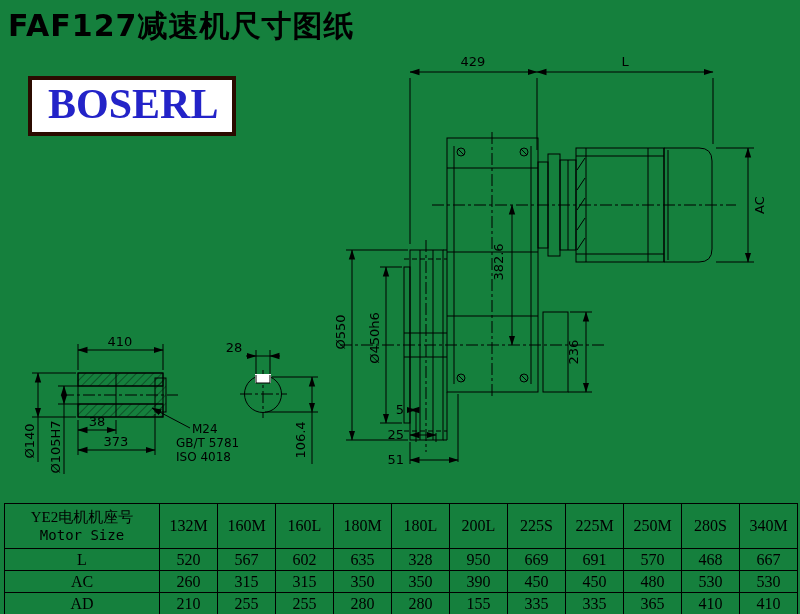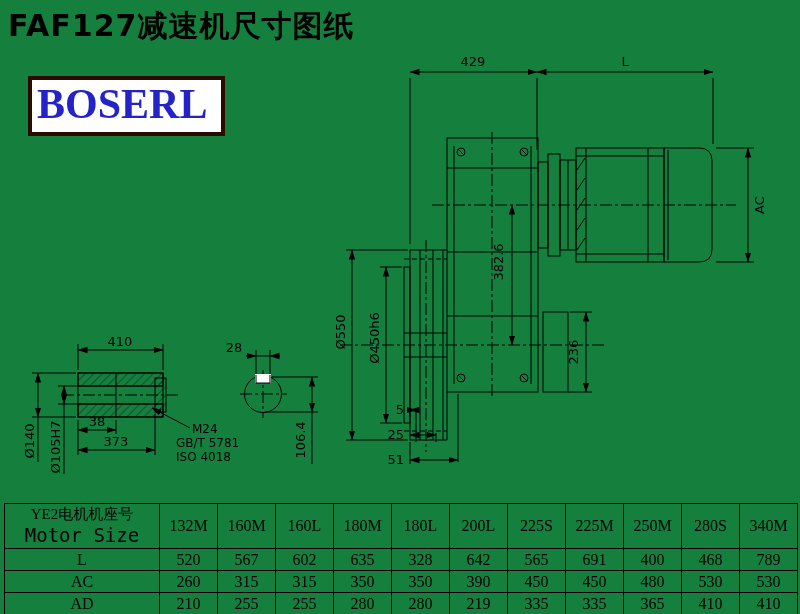--- a/index.html
+++ b/index.html
@@ -1,33 +1,33 @@
 <!DOCTYPE html>
 <html><head>
 <meta charset="utf-8">
 <style>
   html,body{margin:0;padding:0;background:#fff;}
   .page{position:relative;width:800px;height:614px;background:#15803d;overflow:hidden;
         font-family:"Liberation Sans",sans-serif;color:#000;}
   .title{position:absolute;left:8px;top:6px;font-size:30px;font-weight:bold;
          letter-spacing:1px;font-family:"DejaVu Sans",sans-serif;}
   .logo-box{position:absolute;left:28px;top:76px;border:4px solid #2b0b00;background:#fff;
-            padding:0 14px 4px 5px;}
+            padding:0 14px 4px 16px;}
   .logo-text{color:#2323c8;font-family:"Liberation Serif","DejaVu Serif",serif;
              font-weight:bold;font-size:42px;line-height:1.15;}
   svg.drawing{position:absolute;left:0;top:0;}
   .dimtable{position:absolute;left:4px;top:503px;}
   table{border-collapse:collapse;table-layout:fixed;
         font-family:"Liberation Serif","DejaVu Serif",serif;}
   th,td{border:1px solid #000;text-align:center;vertical-align:middle;
         font-weight:normal;padding:0;font-size:16px;}
   tr.hdr th{height:44px;}
   tr.datarow td, tr.datarow th{height:21px;}
   .hdr-cn{font-size:15px;display:block;line-height:1.3;}
-  .hdr-en{font-size:19px;display:block;line-height:1.2;font-family:"DejaVu Sans Mono",monospace;}
+  .hdr-en{font-size:14px;display:block;line-height:1.2;font-family:"DejaVu Sans Mono",monospace;}
 </style>
 </head>
 <body>
 
 <div class="page">
 
   <div class="title">FAF127减速机尺寸图纸</div>
 
   <div class="logo-box">
     <span class="logo-text">BOSERL</span>
@@ -237,26 +237,26 @@
         <th>280S</th>
         <th>340M</th>
       </tr>
       <tr class="datarow">
         <th>L</th>
         <td>520</td>
         <td>567</td>
         <td>602</td>
         <td>635</td>
         <td>328</td>
-        <td>642</td>
-        <td>565</td>
+        <td>950</td>
+        <td>669</td>
         <td>691</td>
-        <td>400</td>
+        <td>570</td>
         <td>468</td>
-        <td>789</td>
+        <td>667</td>
       </tr>
       <tr class="datarow">
         <th>AC</th>
         <td>260</td>
         <td>315</td>
         <td>315</td>
         <td>350</td>
         <td>350</td>
         <td>390</td>
         <td>450</td>
@@ -265,21 +265,21 @@
         <td>530</td>
         <td>530</td>
       </tr>
       <tr class="datarow">
         <th>AD</th>
         <td>210</td>
         <td>255</td>
         <td>255</td>
         <td>280</td>
         <td>280</td>
-        <td>219</td>
+        <td>155</td>
         <td>335</td>
         <td>335</td>
         <td>365</td>
         <td>410</td>
         <td>410</td>
       </tr>
     </tbody>
       </table>
   </div>
 

